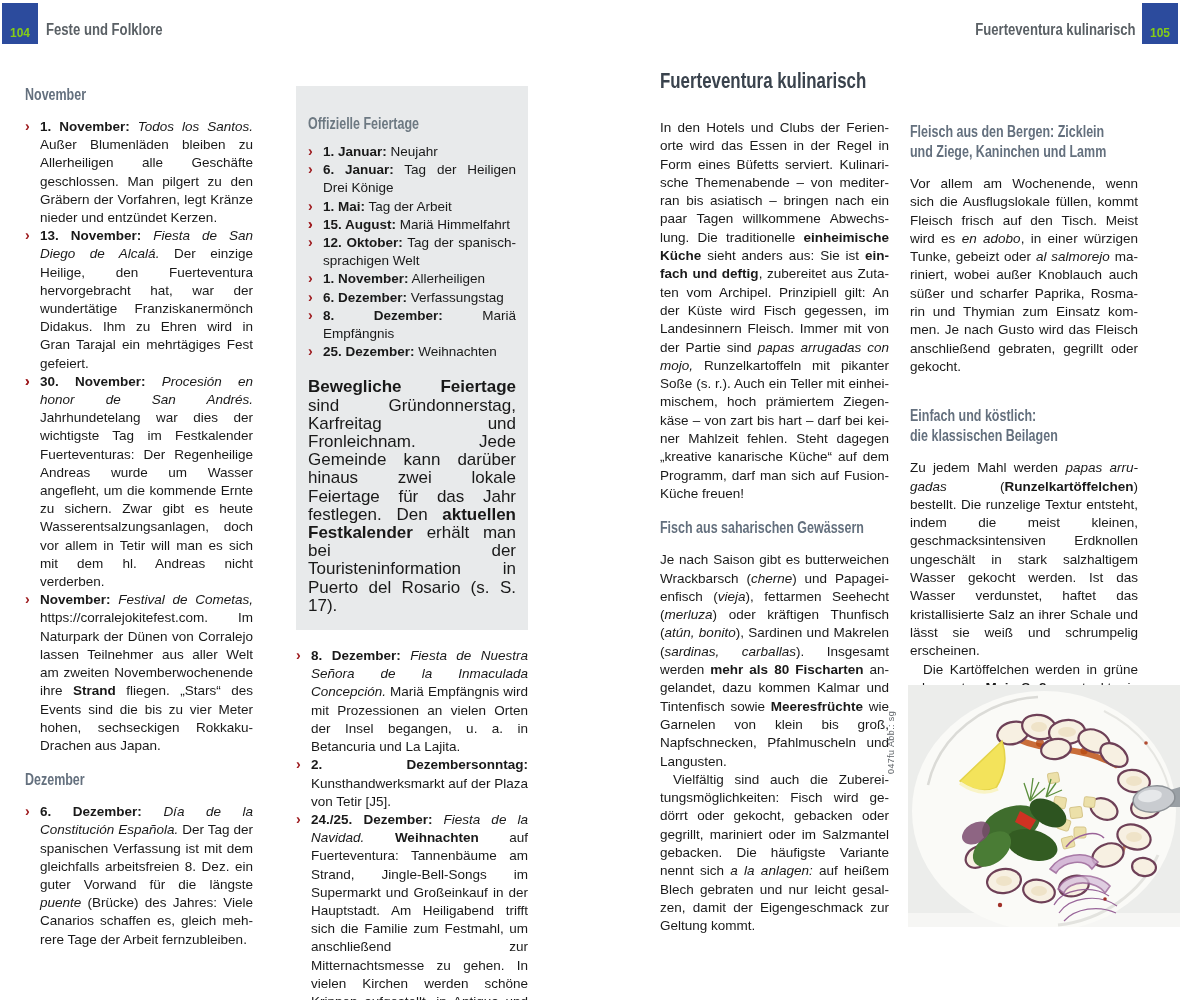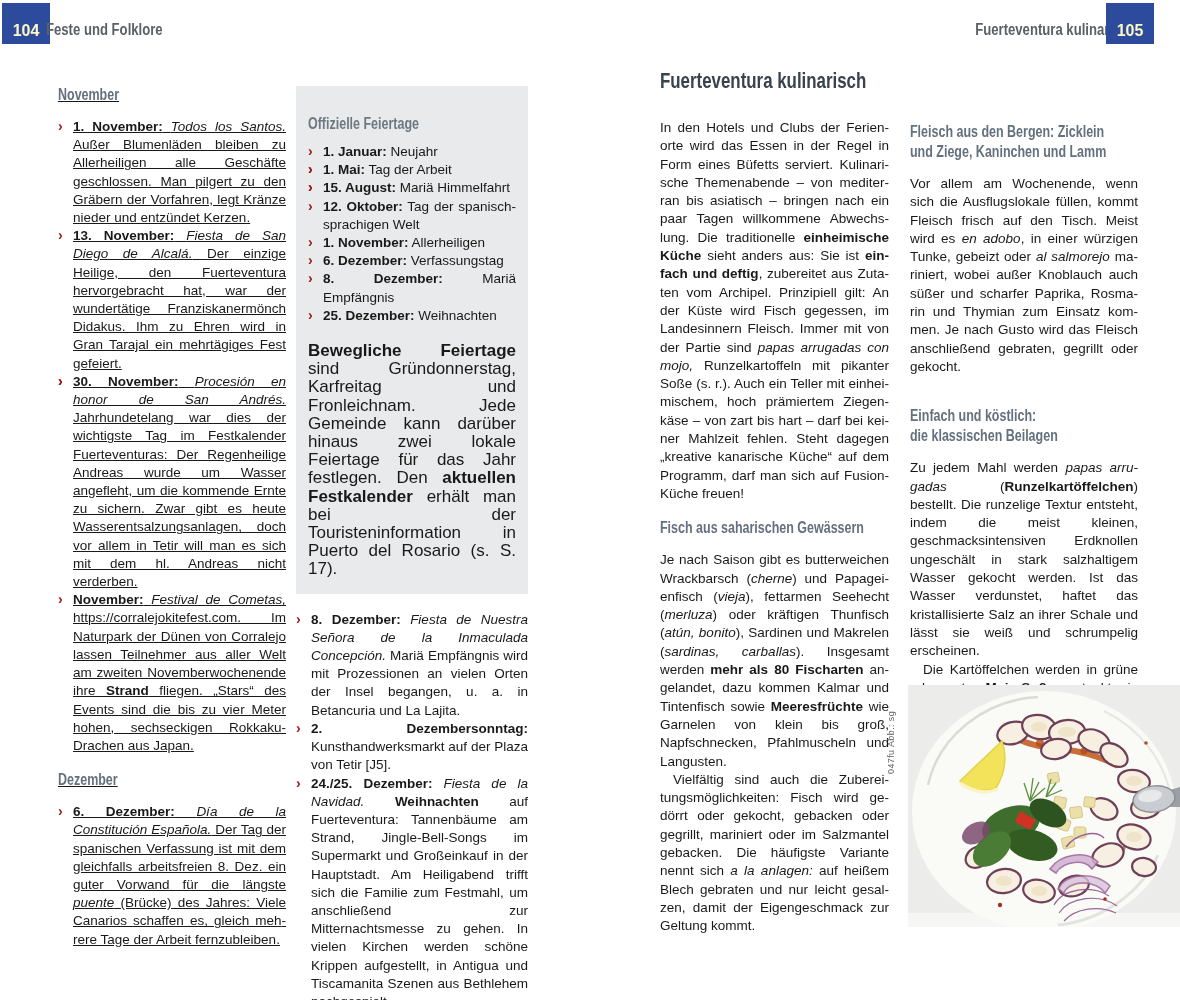--- a/index.html
+++ b/index.html
@@ -3,35 +3,35 @@
 <meta charset="utf-8">
 <style>
   html,body{margin:0;padding:0;}
   body{
     width:1180px;height:1000px;position:relative;background:#ffffff;
     font-family:"Liberation Sans","DejaVu Sans",sans-serif;color:#191919;
     overflow:hidden;
   }
   
   .pagenum-box{
-    position:absolute;top:3px;width:48px;height:41px;background:#2c4b9d;color:#fef9c3;
-    font-weight:bold;font-size:16px;display:flex;align-items:flex-end;justify-content:center;
+    position:absolute;top:3px;width:36px;height:41px;background:#2c4b9d;color:#84cc16;
+    font-weight:bold;font-size:12px;display:flex;align-items:flex-end;justify-content:center;
     padding-bottom:4px;box-sizing:border-box;
   }
   #pnum-left{left:2px;}
-  #pnum-right{left:1106px;}
+  #pnum-right{left:1142px;}
   .header-title{
     position:absolute;top:21px;font-size:16px;font-weight:bold;color:#5a6065;
     white-space:nowrap;transform:scaleX(.82);
   }
   #htitle-left{left:46px;transform-origin:0 0;}
   #htitle-right{right:44px;transform-origin:100% 0;}
   
   .col{position:absolute;}
-  #col1{left:58px;top:85px;width:228px;text-decoration:underline;}
+  #col1{left:25px;top:85px;width:228px;}
   #col2{left:296px;top:86px;width:232px;}
   #col3{left:660px;top:68px;width:229px;}
   #col4{left:910px;top:122px;width:228px;}
   
   .sec-head,.sub-head,.box-head{
     font-size:16px;font-weight:bold;color:#64707e;line-height:20px;
     white-space:nowrap;transform:scaleX(.78);transform-origin:0 0;margin:0 0 13px;
   }
   .sec-head.mt{margin-top:15px;}
   .sub-head.mt{margin-top:30px;}
@@ -102,20 +102,21 @@
 <div class="col" id="col2">
   <div class="info-box">
     <h3 class="box-head">Offizielle Feiertage</h3>
     <ul class="fest-list">
       <li>
         <span class="marker">›</span>
         <span><b>1. Januar:</b> Neujahr</span>
       </li>
       <li>
         <span class="marker">›</span>
+        <span><b>6. Januar:</b> Tag der Heiligen Drei Könige</span>
       </li>
       <li>
         <span class="marker">›</span>
         <span><b>1. Mai:</b> Tag der Arbeit</span>
       </li>
       <li>
         <span class="marker">›</span>
       </li>
       <li>
         <span class="marker">›</span>

